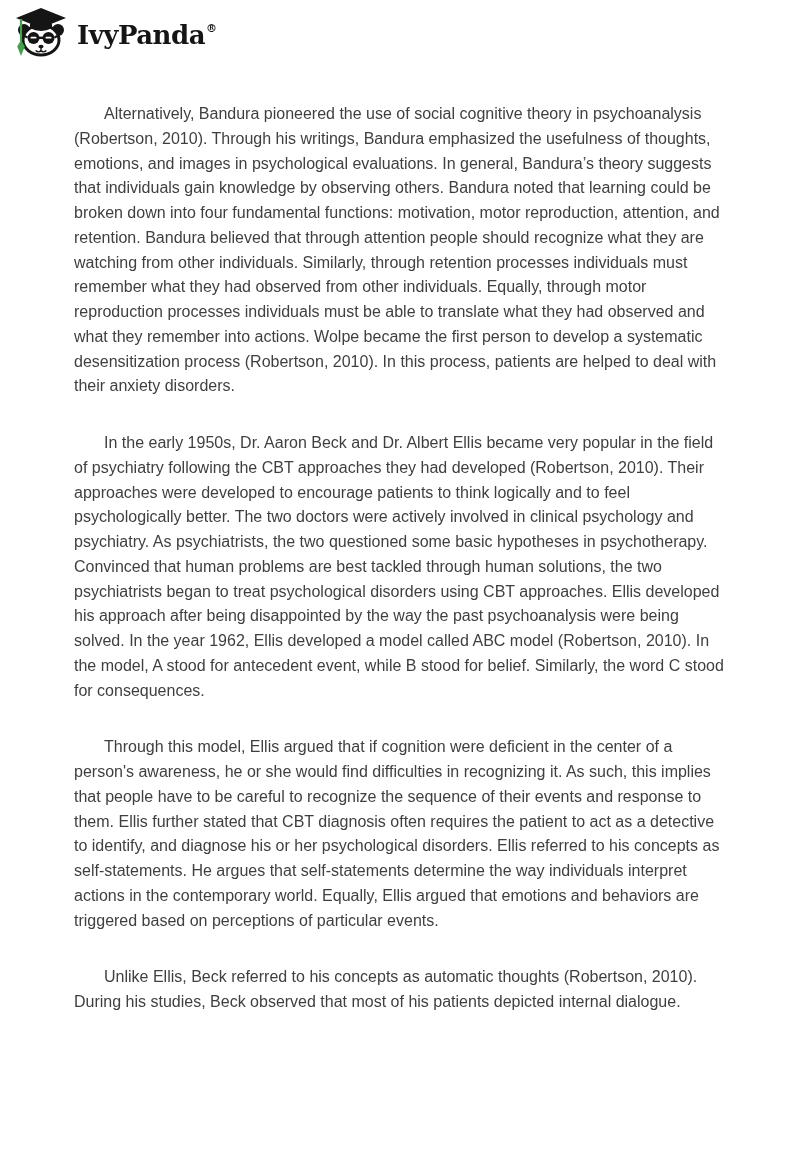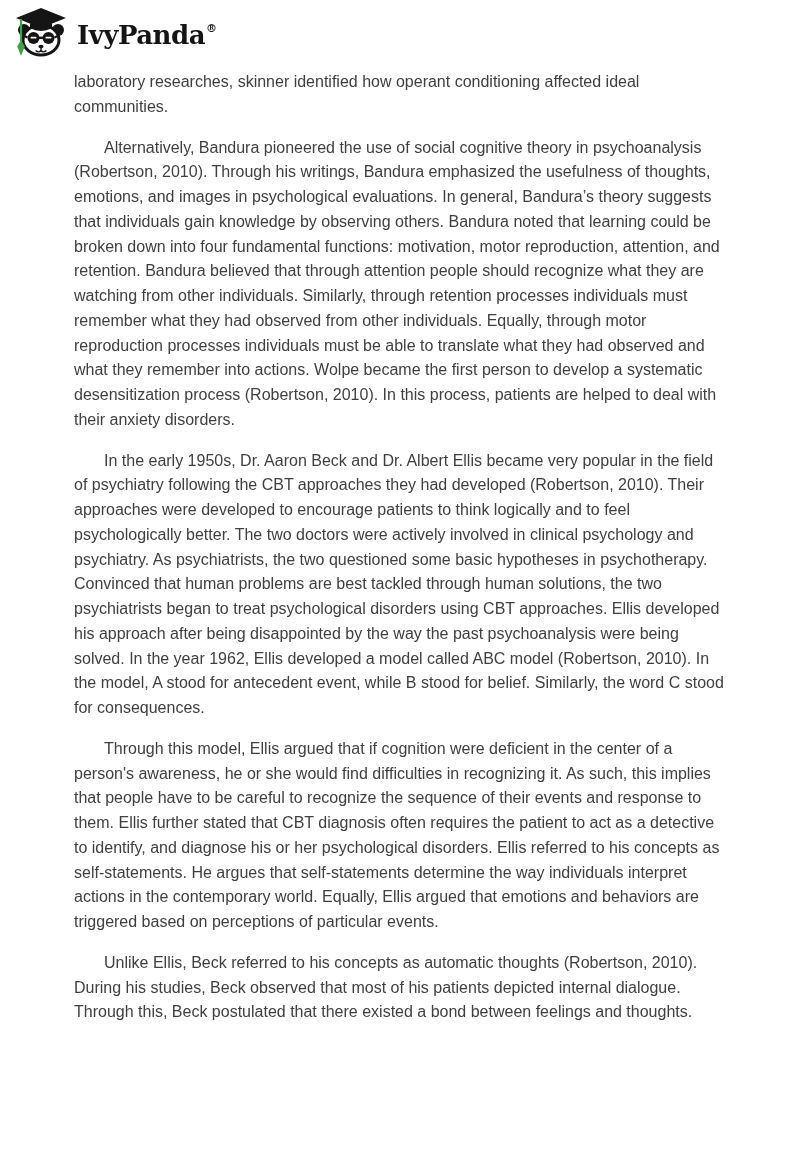--- a/index.html
+++ b/index.html
@@ -58,21 +58,21 @@
     left: 74px;
     width: 650px;
   }
   .para {
     font-size: 16px;
     line-height: 24.75px;
     color: #3f3f3f;
     margin-bottom: 16px;
     text-align: left;
   }
-  .para.indent { text-indent: 30px; }
+  .para.indent { text-indent: 30px; margin-top: 32px; }
 
   
   .footer {
     position: absolute;
     top: 1126px;
     right: 34px;
   }
   .source-url {
     font-size: 13px;
     color: #b5b5b5;
@@ -109,21 +109,20 @@
       <path d="M16 16.5 v4.8 q11 5.2 22 0 v-4.8 Z" fill="#151515"></path>
 
       <path d="M7 12 v22" stroke="#45a04d" stroke-width="2.2" fill="none"></path>
       <polygon points="7,33 3.2,39.5 7,49 10.8,39.5" fill="#45a04d"></polygon>
     </svg>
     <span class="brand-text"><span>IvyPanda</span><sup>®</sup></span>
   </div>
 
 
   <div class="content">
-    <p class="para">laboratory researches, skinner identified how operant conditioning affected ideal communities.</p>
     <p class="para indent">Alternatively, Bandura pioneered the use of social cognitive theory in psychoanalysis (Robertson, 2010). Through his writings, Bandura emphasized the usefulness of thoughts, emotions, and images in psychological evaluations. In general, Bandura’s theory suggests that individuals gain knowledge by observing others. Bandura noted that learning could be broken down into four fundamental functions: motivation, motor reproduction, attention, and retention. Bandura believed that through attention people should recognize what they are watching from other individuals. Similarly, through retention processes individuals must remember what they had observed from other individuals. Equally, through motor reproduction processes individuals must be able to translate what they had observed and what they remember into actions. Wolpe became the first person to develop a systematic desensitization process (Robertson, 2010). In this process, patients are helped to deal with their anxiety disorders.</p>
     <p class="para indent">In the early 1950s, Dr. Aaron Beck and Dr. Albert Ellis became very popular in the field of psychiatry following the CBT approaches they had developed (Robertson, 2010). Their approaches were developed to encourage patients to think logically and to feel psychologically better. The two doctors were actively involved in clinical psychology and psychiatry. As psychiatrists, the two questioned some basic hypotheses in psychotherapy. Convinced that human problems are best tackled through human solutions, the two psychiatrists began to treat psychological disorders using CBT approaches. Ellis developed his approach after being disappointed by the way the past psychoanalysis were being solved. In the year 1962, Ellis developed a model called ABC model (Robertson, 2010). In the model, A stood for antecedent event, while B stood for belief. Similarly, the word C stood for consequences.</p>
     <p class="para indent">Through this model, Ellis argued that if cognition were deficient in the center of a person's awareness, he or she would find difficulties in recognizing it. As such, this implies that people have to be careful to recognize the sequence of their events and response to them. Ellis further stated that CBT diagnosis often requires the patient to act as a detective to identify, and diagnose his or her psychological disorders. Ellis referred to his concepts as self-statements. He argues that self-statements determine the way individuals interpret actions in the contemporary world. Equally, Ellis argued that emotions and behaviors are triggered based on perceptions of particular events.</p>
     <p class="para indent">Unlike Ellis, Beck referred to his concepts as automatic thoughts (Robertson, 2010). During his studies, Beck observed that most of his patients depicted internal dialogue. Through this, Beck postulated that there existed a bond between feelings and thoughts. Beck suggested that most people are not fully aware of their emotion-filled thoughts. He</p>
   </div>
 
 
 </div>
 
 </body></html>

